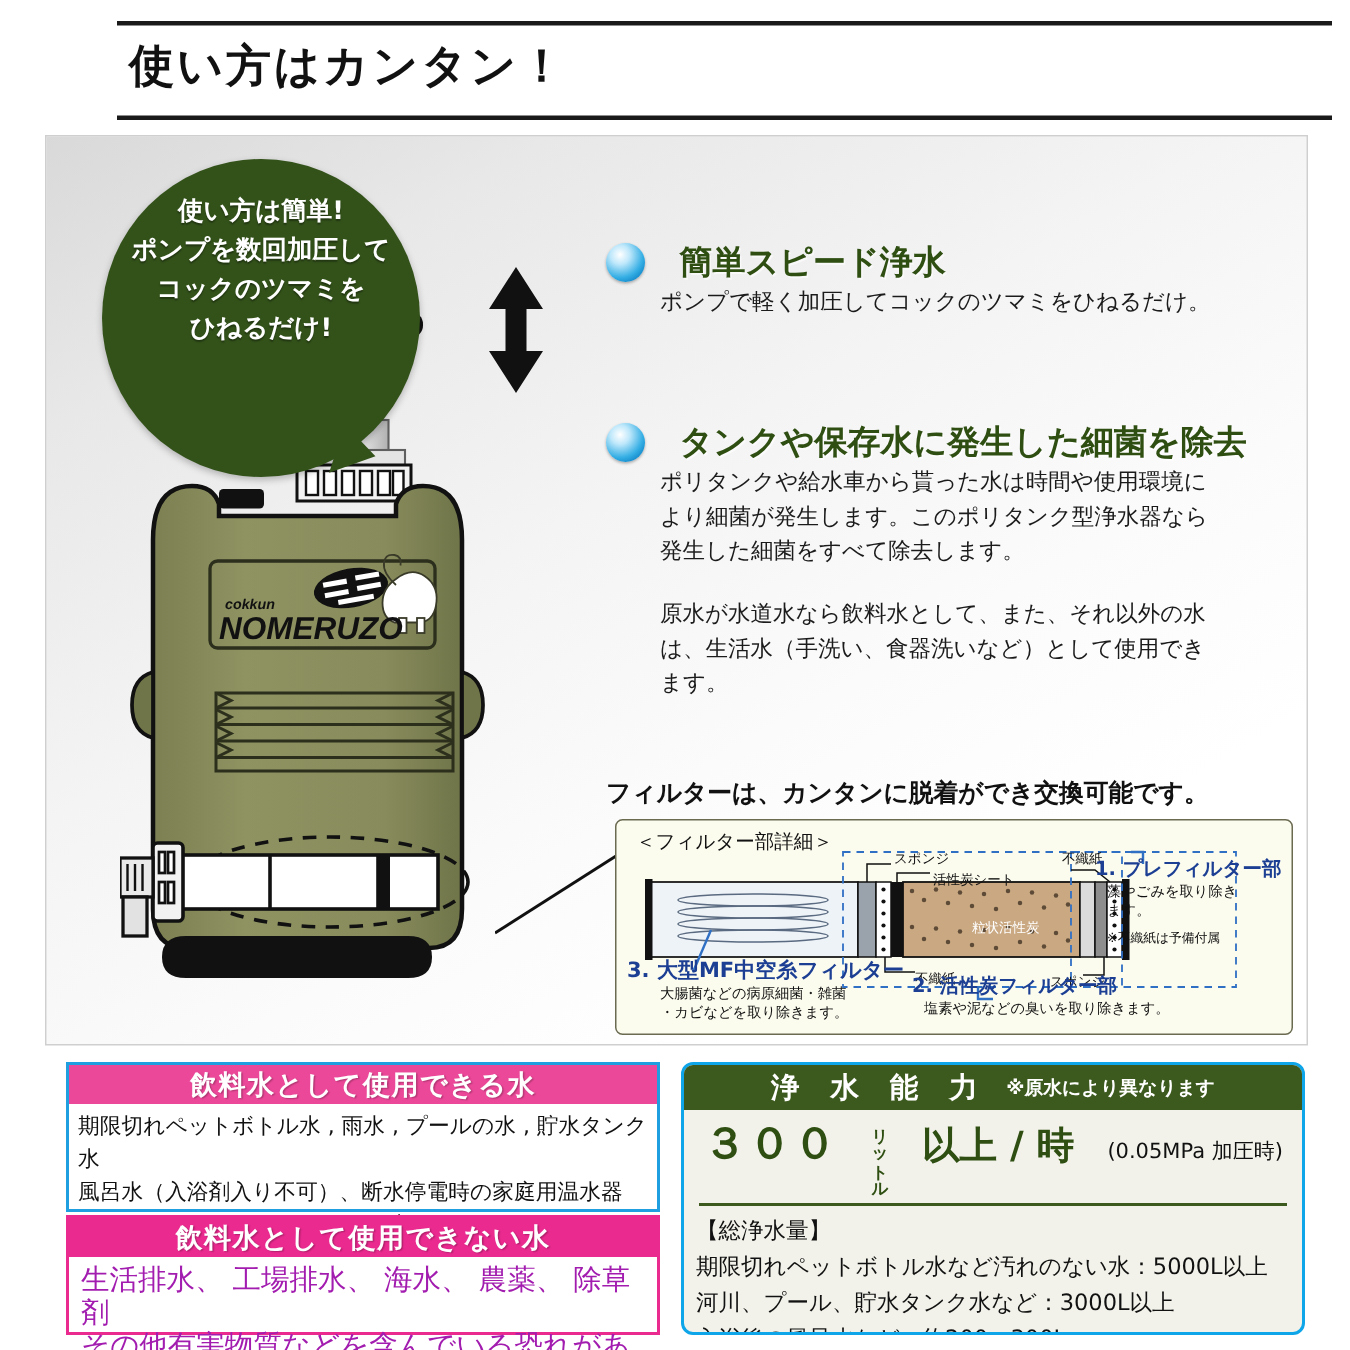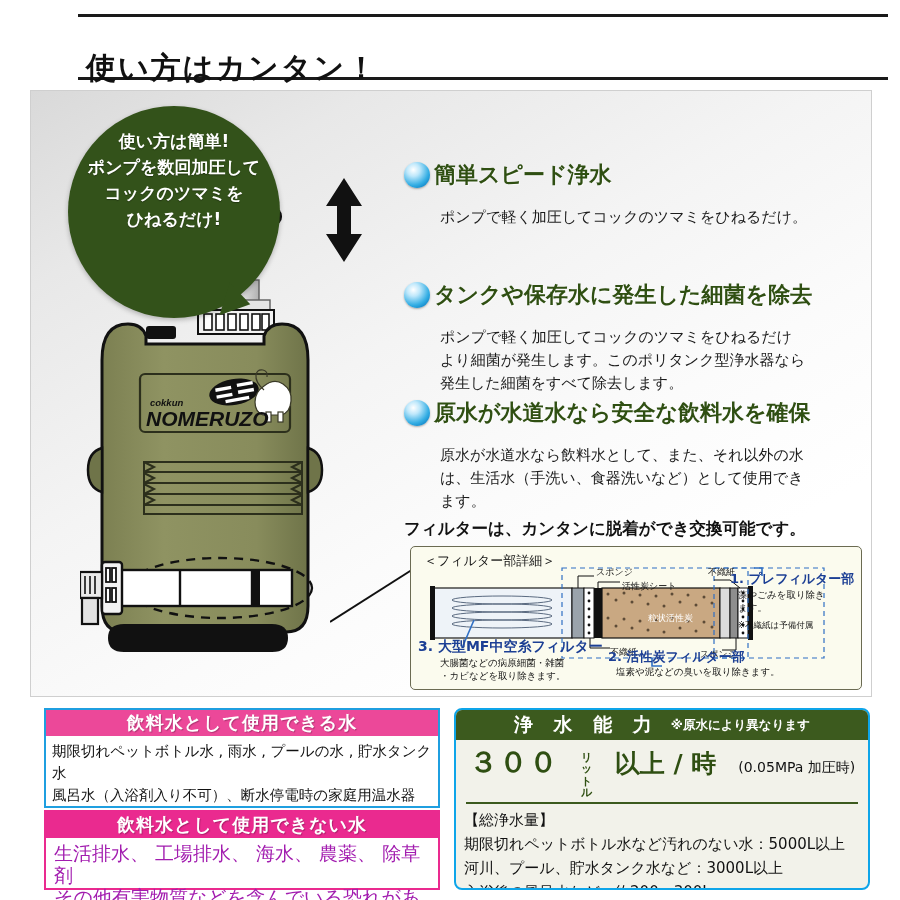--- a/index.html
+++ b/index.html
@@ -4,21 +4,21 @@
 <style>
   html,body{margin:0;padding:0;background:#ffffff;}
   body{width:900px;height:900px;position:relative;overflow:hidden;
        font-family:"DejaVu Sans","Liberation Sans",sans-serif;color:#000;}
 
   
   #header-band{position:absolute;left:78px;top:14px;width:810px;height:60px;
      border-top:3px solid #1a1a1a;border-bottom:3px solid #1a1a1a;}
   #header-title{position:absolute;left:86px;top:20px;width:700px;height:48px;
      display:flex;align-items:center;font-size:30px;font-weight:bold;
-     letter-spacing:2px;color:#111;margin-top:24px;}
+     letter-spacing:2px;color:#111;}
 
   
   #main-panel{position:absolute;left:30px;top:90px;width:840px;height:605px;
      background:linear-gradient(150deg,#d9d9d9 0%,#e8e8e8 18%,#f4f4f4 42%,#fbfbfb 62%,#ffffff 80%);
      border:1px solid #cfcfcf;}
 
   
   #bubble{position:absolute;left:68px;top:106px;width:212px;height:212px;
      border-radius:50%;background:#33521a;
      box-shadow:0 2px 5px rgba(0,0,0,.25);}
@@ -34,27 +34,27 @@
   #updown-arrow{position:absolute;left:322px;top:176px;width:44px;height:88px;}
 
   
   #tank-illustration{position:absolute;left:80px;top:200px;width:310px;height:470px;}
 
   
   .feature{position:absolute;left:404px;width:470px;}
   #feature-0{top:160px;}
   #feature-1{top:280px;}
   #feature-2{top:398px;}
-  .feat-head{display:flex;align-items:center;gap:4px;}
+  .feat-head{display:flex;align-items:center;gap:23px;}
   .bullet{width:26px;height:26px;border-radius:50%;flex:none;
      background:radial-gradient(circle at 36% 30%,#ffffff 0%,#bfe8fb 26%,#34aee4 62%,#0b7ec2 86%,#0a6aa8 100%);
      box-shadow:0 1px 2px rgba(0,0,0,.3);}
   .feat-title{font-size:22px;font-weight:bold;color:#2f4f12;
      letter-spacing:0px;text-shadow:1px 1px 0 rgba(255,255,255,.6);}
-  .feat-body{margin:16px 0 0 36px;font-size:15px;line-height:23px;color:#1b1b1b;}
+  .feat-body{margin:0 0 0 36px;font-size:15px;line-height:23px;color:#1b1b1b;}
   .feat-body div{white-space:nowrap;}
 
   
   #filter-heading{position:absolute;left:404px;top:518px;font-size:16.5px;
      font-weight:bold;color:#111;}
   #filter-box{position:absolute;left:410px;top:546px;width:450px;height:142px;
      background:#fbfbee;border:1px solid #6b6b52;border-radius:5px;}
   #filter-box-title{position:absolute;left:424px;top:552px;font-size:13px;color:#111;}
   #callout-line{position:absolute;left:330px;top:560px;width:90px;height:70px;}
 
@@ -223,31 +223,27 @@
     <div>ポンプで軽く加圧してコックのツマミをひねるだけ。</div>
   </div>
 </div>
 
 <div class="feature" id="feature-1">
   <div class="feat-head">
     <span class="bullet"></span>
     <span class="feat-title">タンクや保存水に発生した細菌を除去</span>
   </div>
   <div class="feat-body">
-    <div>ポンプで軽く加圧してコックのツマミをひねるだけ</div>
+    <div>ポリタンクや給水車から貰った水は時間や使用環境に</div>
     <div>より細菌が発生します。このポリタンク型浄水器なら</div>
     <div>発生した細菌をすべて除去します。</div>
   </div>
 </div>
 
 <div class="feature" id="feature-2">
-  <div class="feat-head">
-    <span class="bullet"></span>
-    <span class="feat-title">原水が水道水なら安全な飲料水を確保</span>
-  </div>
   <div class="feat-body">
     <div>原水が水道水なら飲料水として、また、それ以外の水</div>
     <div>は、生活水（手洗い、食器洗いなど）として使用でき</div>
     <div>ます。</div>
   </div>
 </div>
 
 <div id="filter-heading">フィルターは、カンタンに脱着ができ交換可能です。</div>
 
 <svg id="callout-line" viewBox="0 0 90 70">

